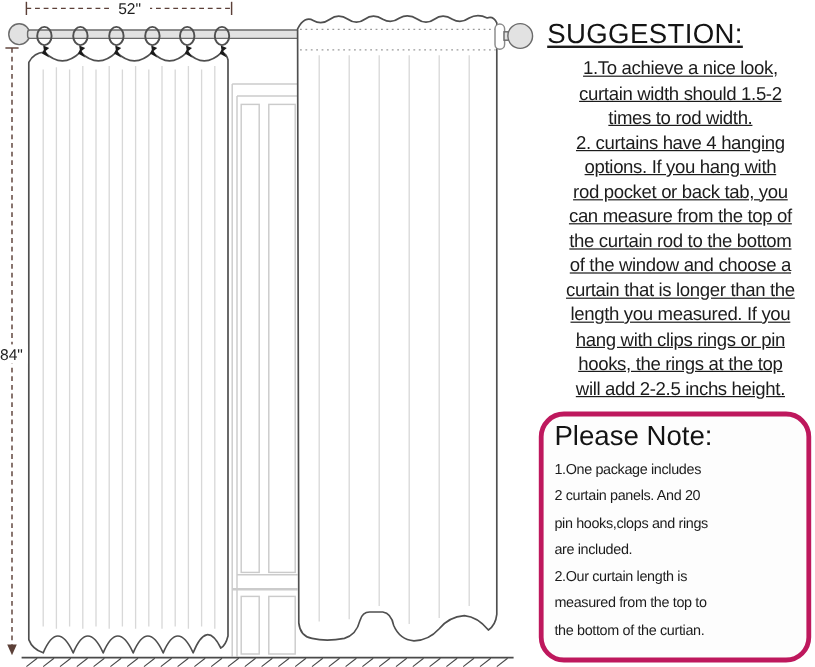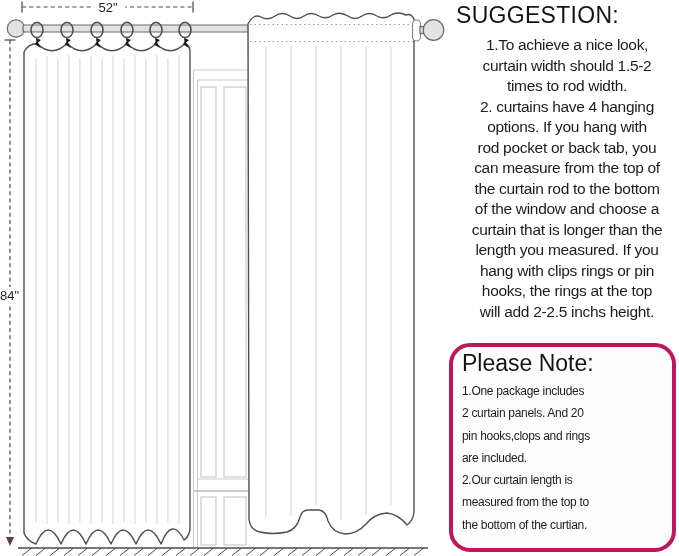--- a/index.html
+++ b/index.html
@@ -2,21 +2,21 @@
 <html><head>
 <meta charset="utf-8">
 <style>
   html,body{margin:0;padding:0;background:#fff;}
   .stage{
     position:relative;width:679px;height:556px;background:#fff;overflow:hidden;
     font-family:"Liberation Sans", sans-serif;color:#1c1c1c;
   }
   svg{position:absolute;left:0;top:0;display:block;}
   .svg-label{font-family:"Liberation Sans", sans-serif;font-size:13px;fill:#1f1f1f;stroke:none;}
-  .suggestion{position:absolute;left:456px;top:0;width:222px;}
+  .suggestion{position:absolute;left:456px;top:13px;width:222px;text-decoration:underline;}
   .sug-title{font-size:23px;line-height:30px;letter-spacing:.3px;color:#141414;}
   .sug-body{margin-top:5px;font-size:15.5px;line-height:20.5px;letter-spacing:-.3px;white-space:pre;color:#1c1c1c;text-align:center;}
   .note-box{
     position:absolute;left:449px;top:343px;width:227px;height:209px;
     box-sizing:border-box;border:4px solid #be185d;border-radius:21px;
     background:#fdfdfd;padding:3px 2px 0 9px;overflow:hidden;
   }
   .note-title{font-size:23px;line-height:27px;color:#141414;}
   .note-body{margin-top:3px;font-size:12px;line-height:22.3px;letter-spacing:-.3px;white-space:pre;color:#1c1c1c;}
 </style>

